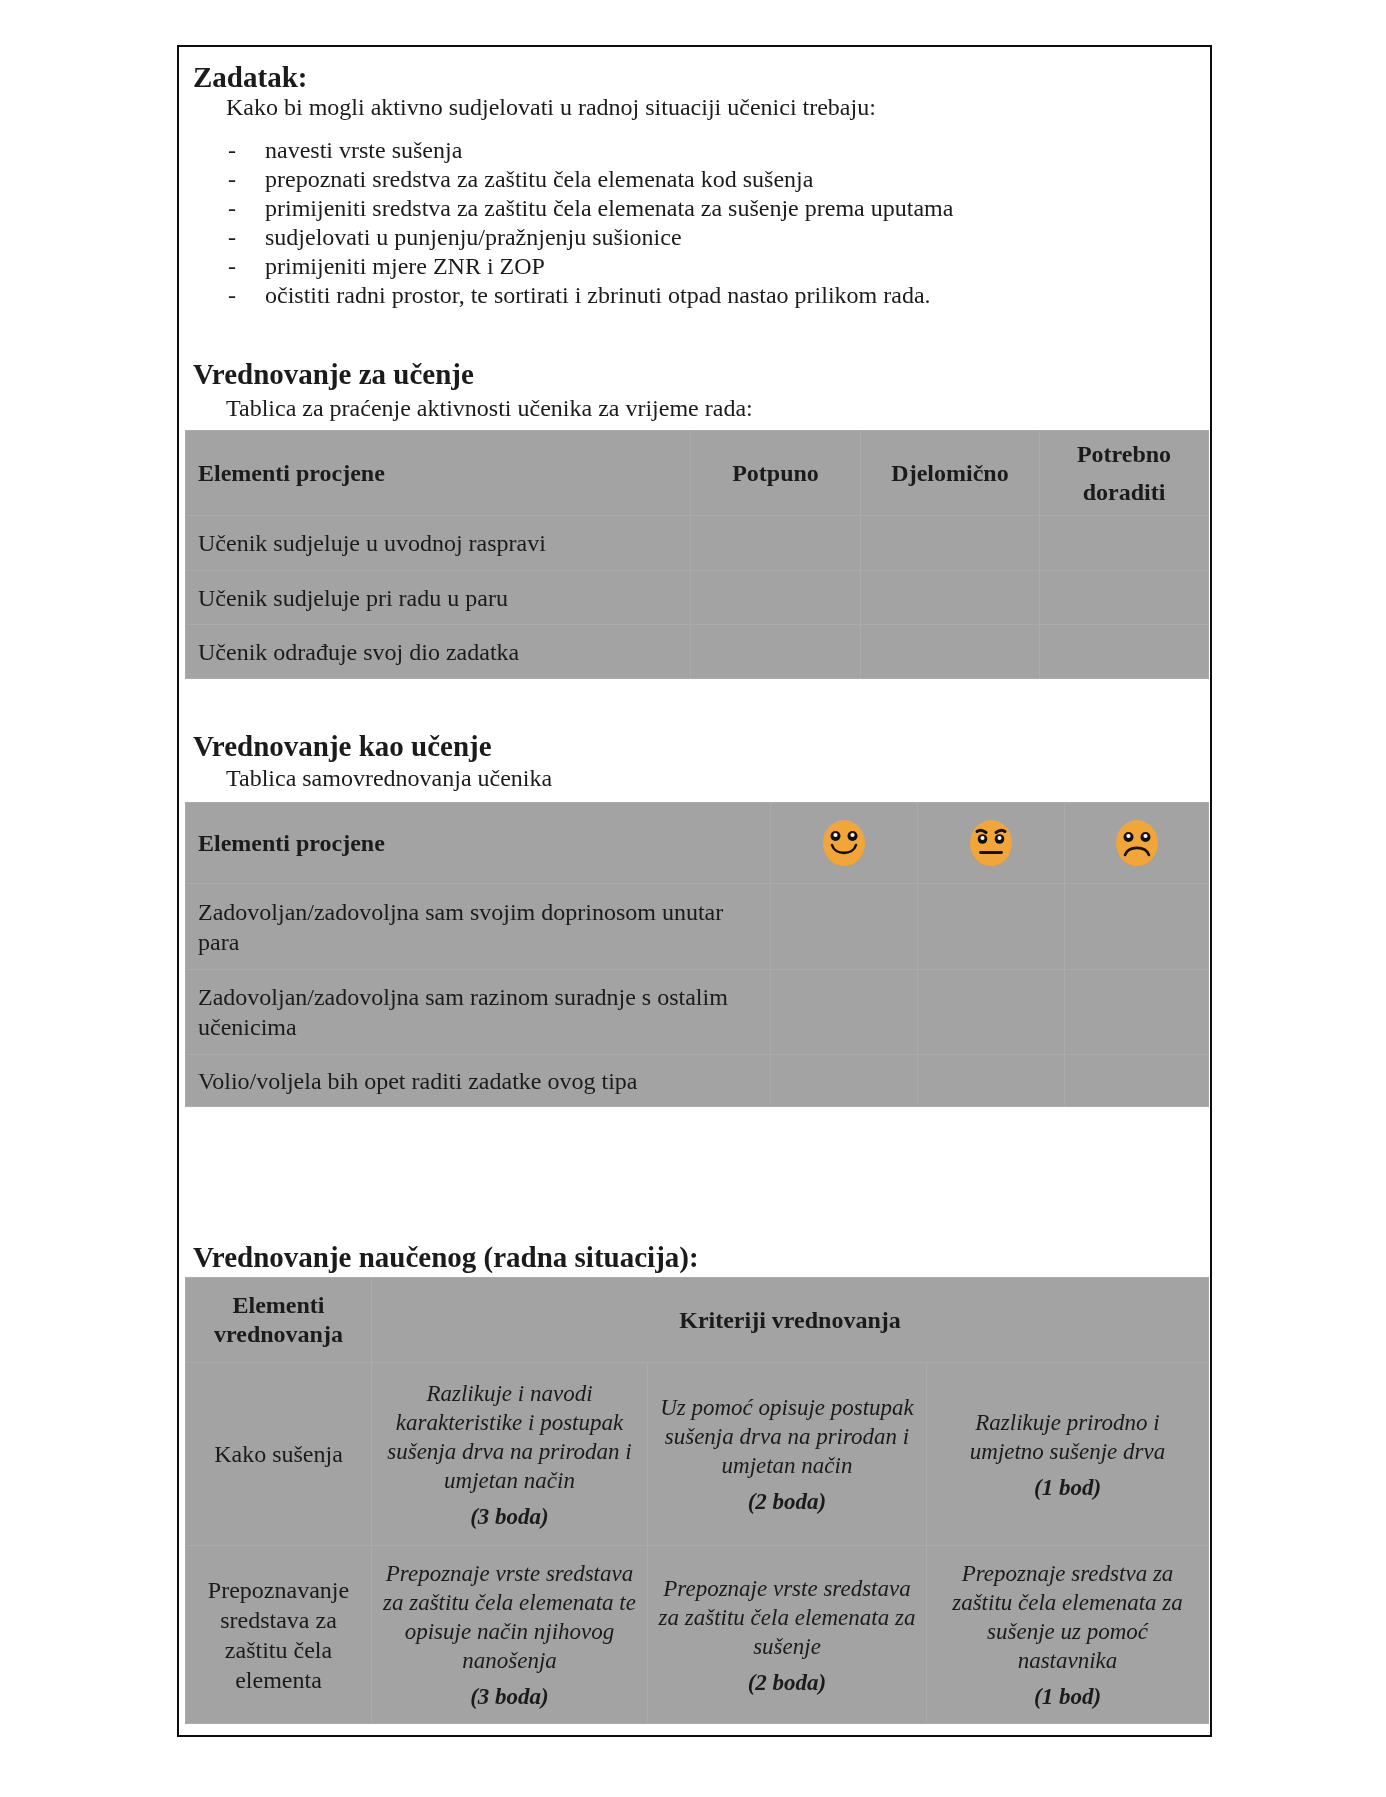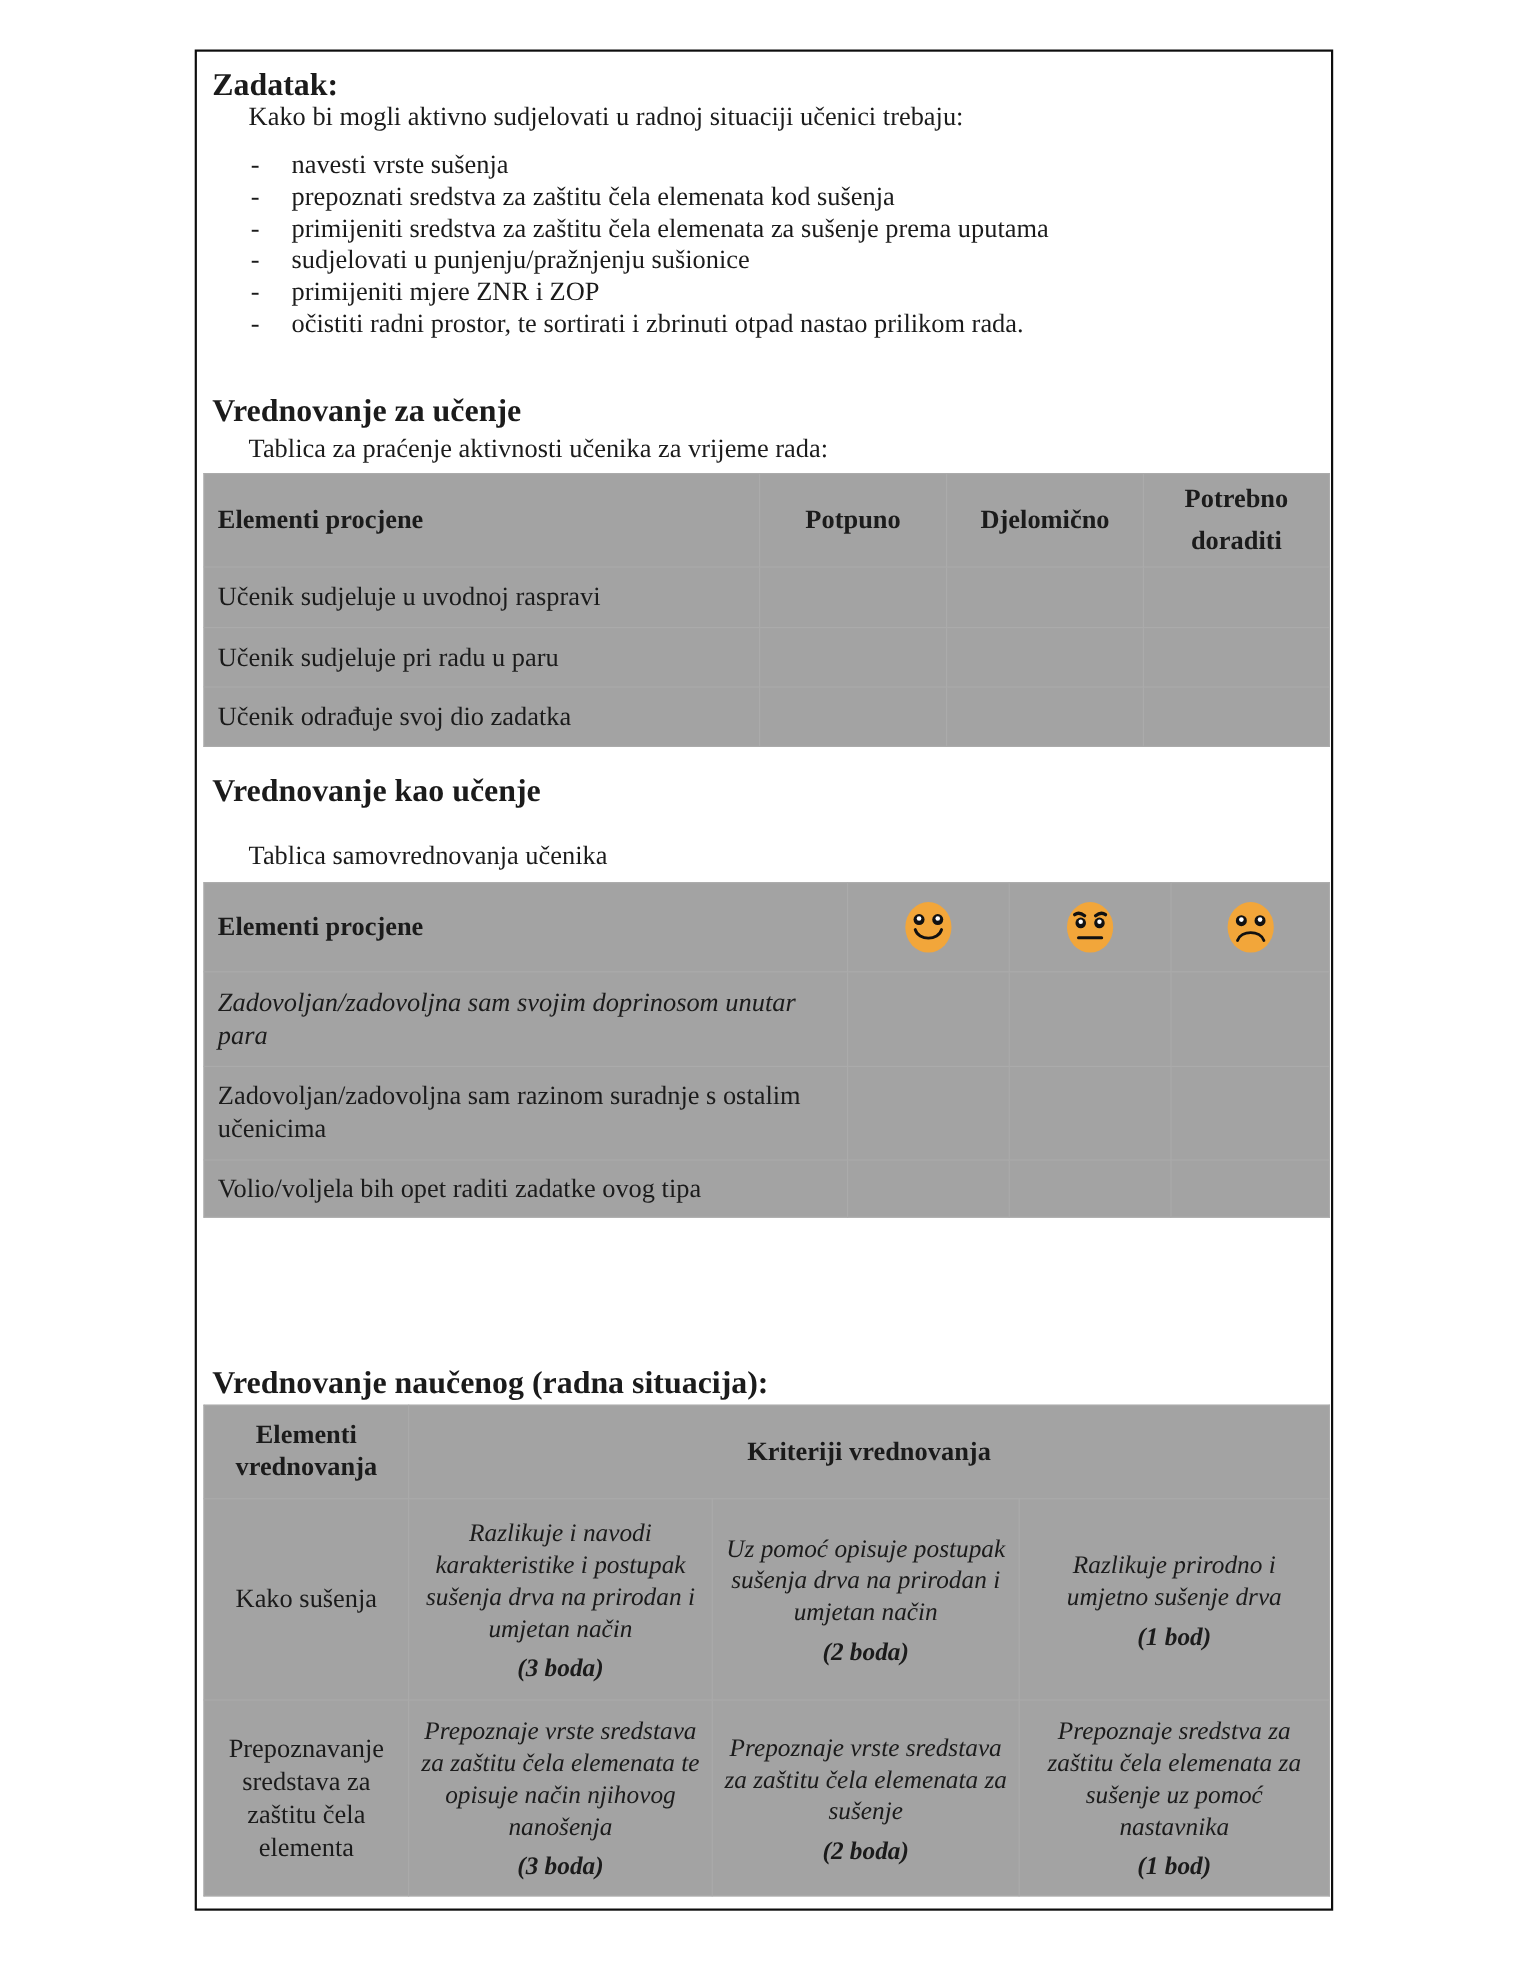--- a/index.html
+++ b/index.html
@@ -108,21 +108,21 @@
       </tr>
       <tr style="height:54px;">
         <td class="cell-label">Učenik odrađuje svoj dio zadatka</td>
         <td></td>
         <td></td>
         <td></td>
       </tr>
     </tbody>
       </table>
 
-    <div class="abs heading" style="left:14px; top:656px;">Vrednovanje kao učenje</div>
+    <div class="abs heading" style="left:14px; top:683px;">Vrednovanje kao učenje</div>
     <div class="abs para" style="left:14px; top:718px;">Tablica samovrednovanja učenika</div>
 
     <table class="t2" style="top:755px; width:1023px;">
       <colgroup>
           <col style="width:585px">
           <col style="width:147px">
           <col style="width:147px">
           <col style="width:144px">
         </colgroup>
       <tbody>
@@ -154,21 +154,21 @@
           <svg width="46" height="50" viewBox="0 0 46 50">
             <ellipse class="emoji-face" cx="23" cy="25" rx="21" ry="23" fill="#F2A63A"></ellipse>
             <circle cx="14.5" cy="19" r="5" fill="#111"></circle>
                 <circle cx="14.5" cy="18" r="2.1" fill="#fff"></circle>
             <circle cx="31.5" cy="19" r="5" fill="#111"></circle>
                 <circle cx="31.5" cy="18" r="2.1" fill="#fff"></circle>
             <path d="M11 37 C14.5 27.5 31.5 27.5 35 37" fill="none" stroke="#111" stroke-width="2.6" stroke-linecap="round"></path>
           </svg>
         </td>
       </tr>
-      <tr style="height:86px;font-style:italic;">
+      <tr style="height:86px;">
         <td class="cell-label">Zadovoljan/zadovoljna sam svojim doprinosom unutar para</td>
         <td></td>
         <td></td>
         <td></td>
       </tr>
       <tr style="height:85px;">
         <td class="cell-label">Zadovoljan/zadovoljna sam razinom suradnje s ostalim učenicima</td>
         <td></td>
         <td></td>
         <td></td>

